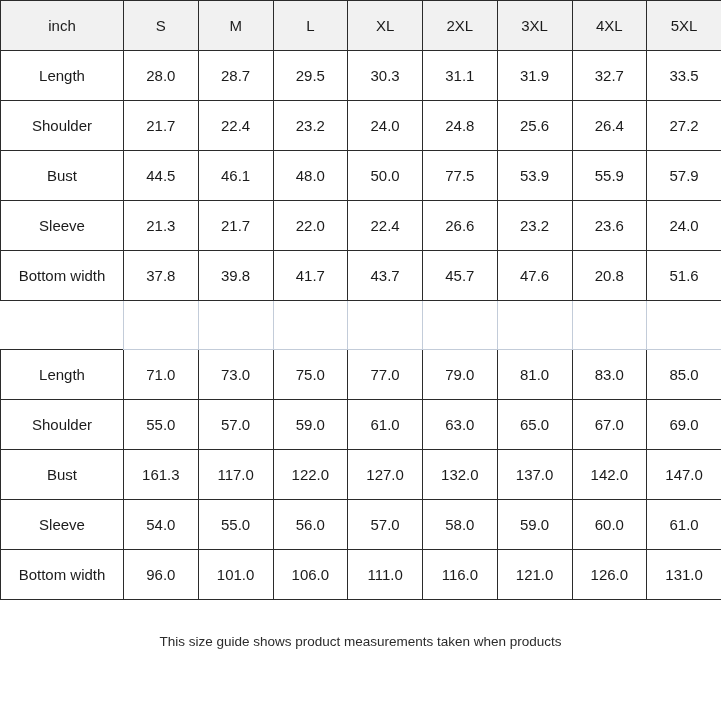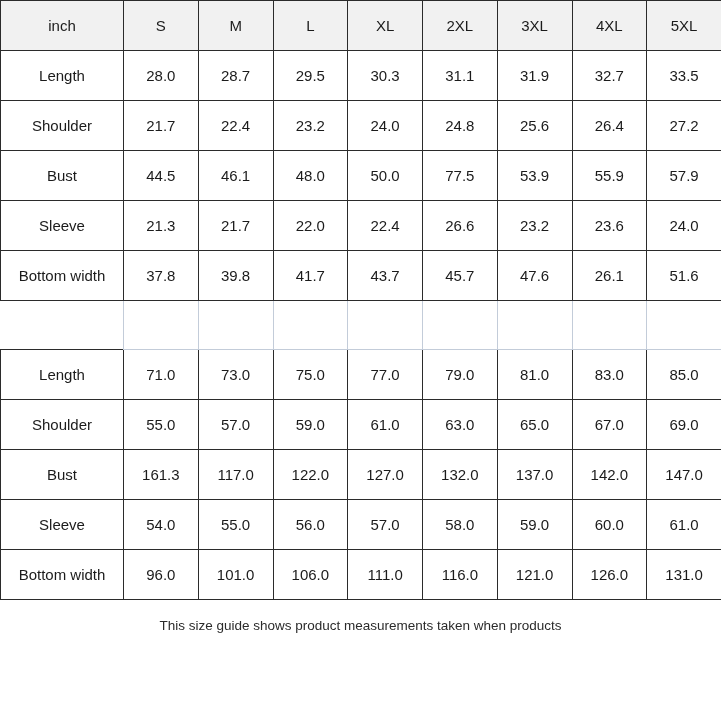--- a/index.html
+++ b/index.html
@@ -82,21 +82,21 @@
 
   .footer-note {
     width: 721px;
     box-sizing: border-box;
     padding: 16px 60px 0 60px;
     text-align: center;
     font-size: 13.5px;
     line-height: 19px;
     color: #2b2b2b;
   }
-  .footer-note .line { display: block; }
+  .footer-note .line { display: block; margin-top: 16px; }
 </style>
 </head>
 <body>
 
 <div class="sheet">
 
   <table class="size-table">
     <colgroup>
       <col class="label-col">
       <col class="size-col">
@@ -165,21 +165,21 @@
           <td class="value-cell">24.0</td>
         </tr>
         <tr>
           <td class="row-label">Bottom width</td>
           <td class="value-cell">37.8</td>
           <td class="value-cell">39.8</td>
           <td class="value-cell">41.7</td>
           <td class="value-cell">43.7</td>
           <td class="value-cell">45.7</td>
           <td class="value-cell">47.6</td>
-          <td class="value-cell">26.1</td>
+          <td class="value-cell">20.8</td>
           <td class="value-cell">51.6</td>
         </tr>
         <tr class="spacer-row">
           <td class="spacer-first"></td>
           <td></td>
           <td></td>
           <td></td>
           <td></td>
           <td></td>
           <td></td>

